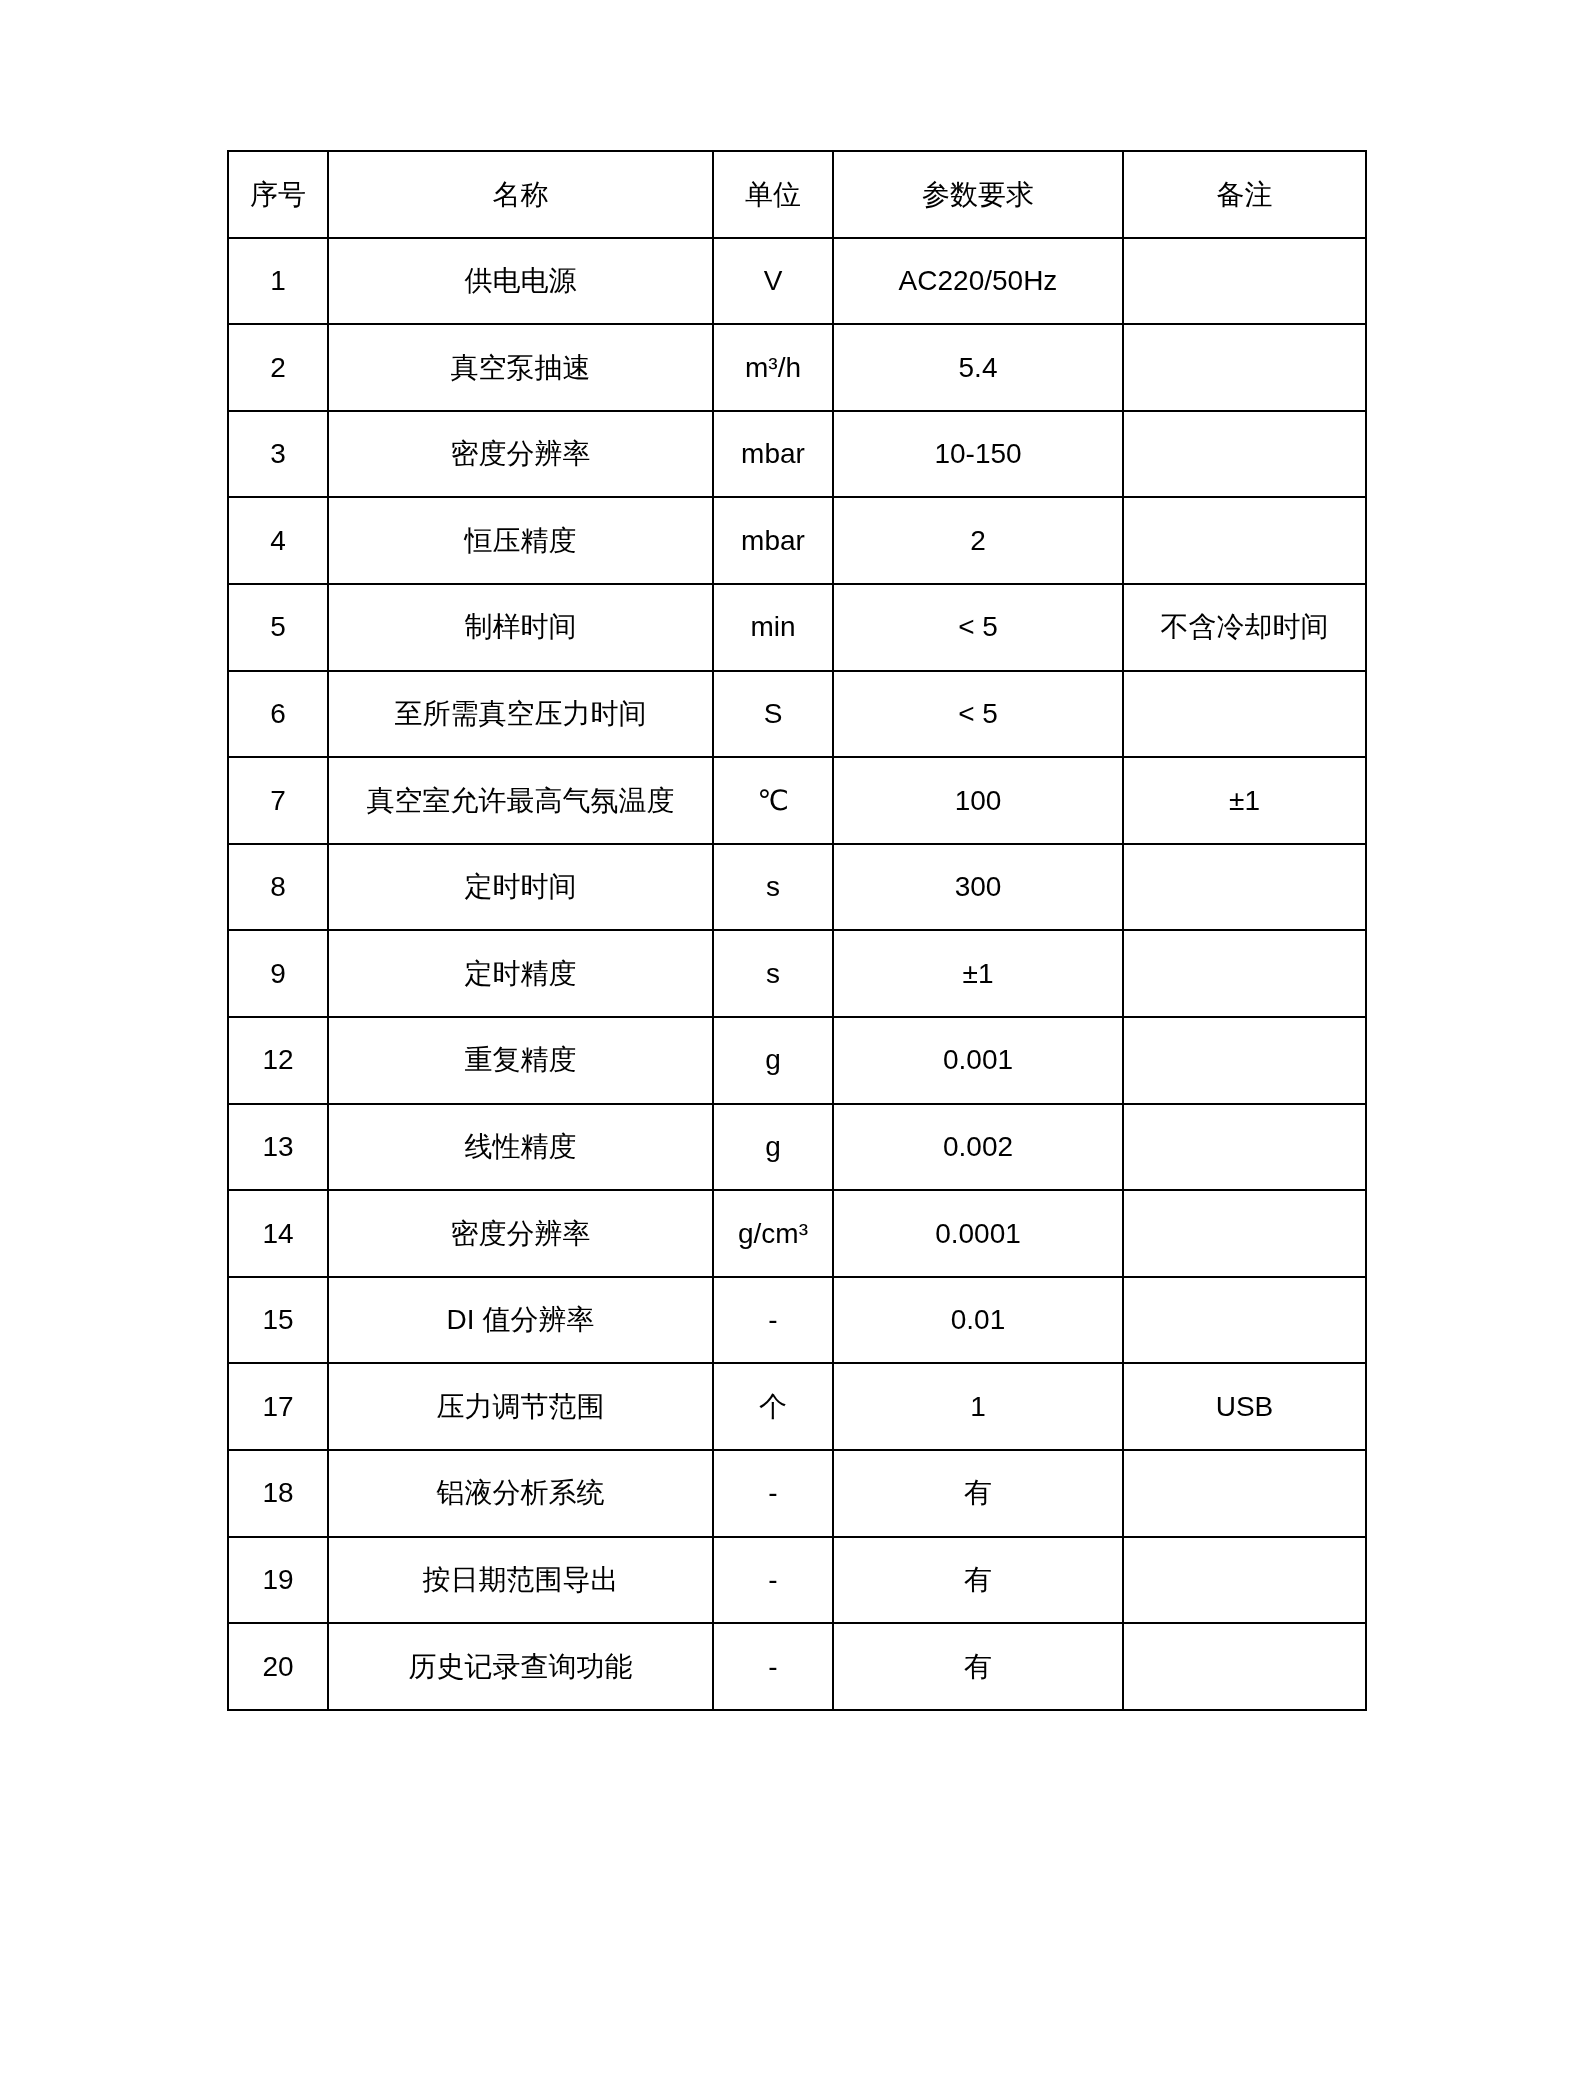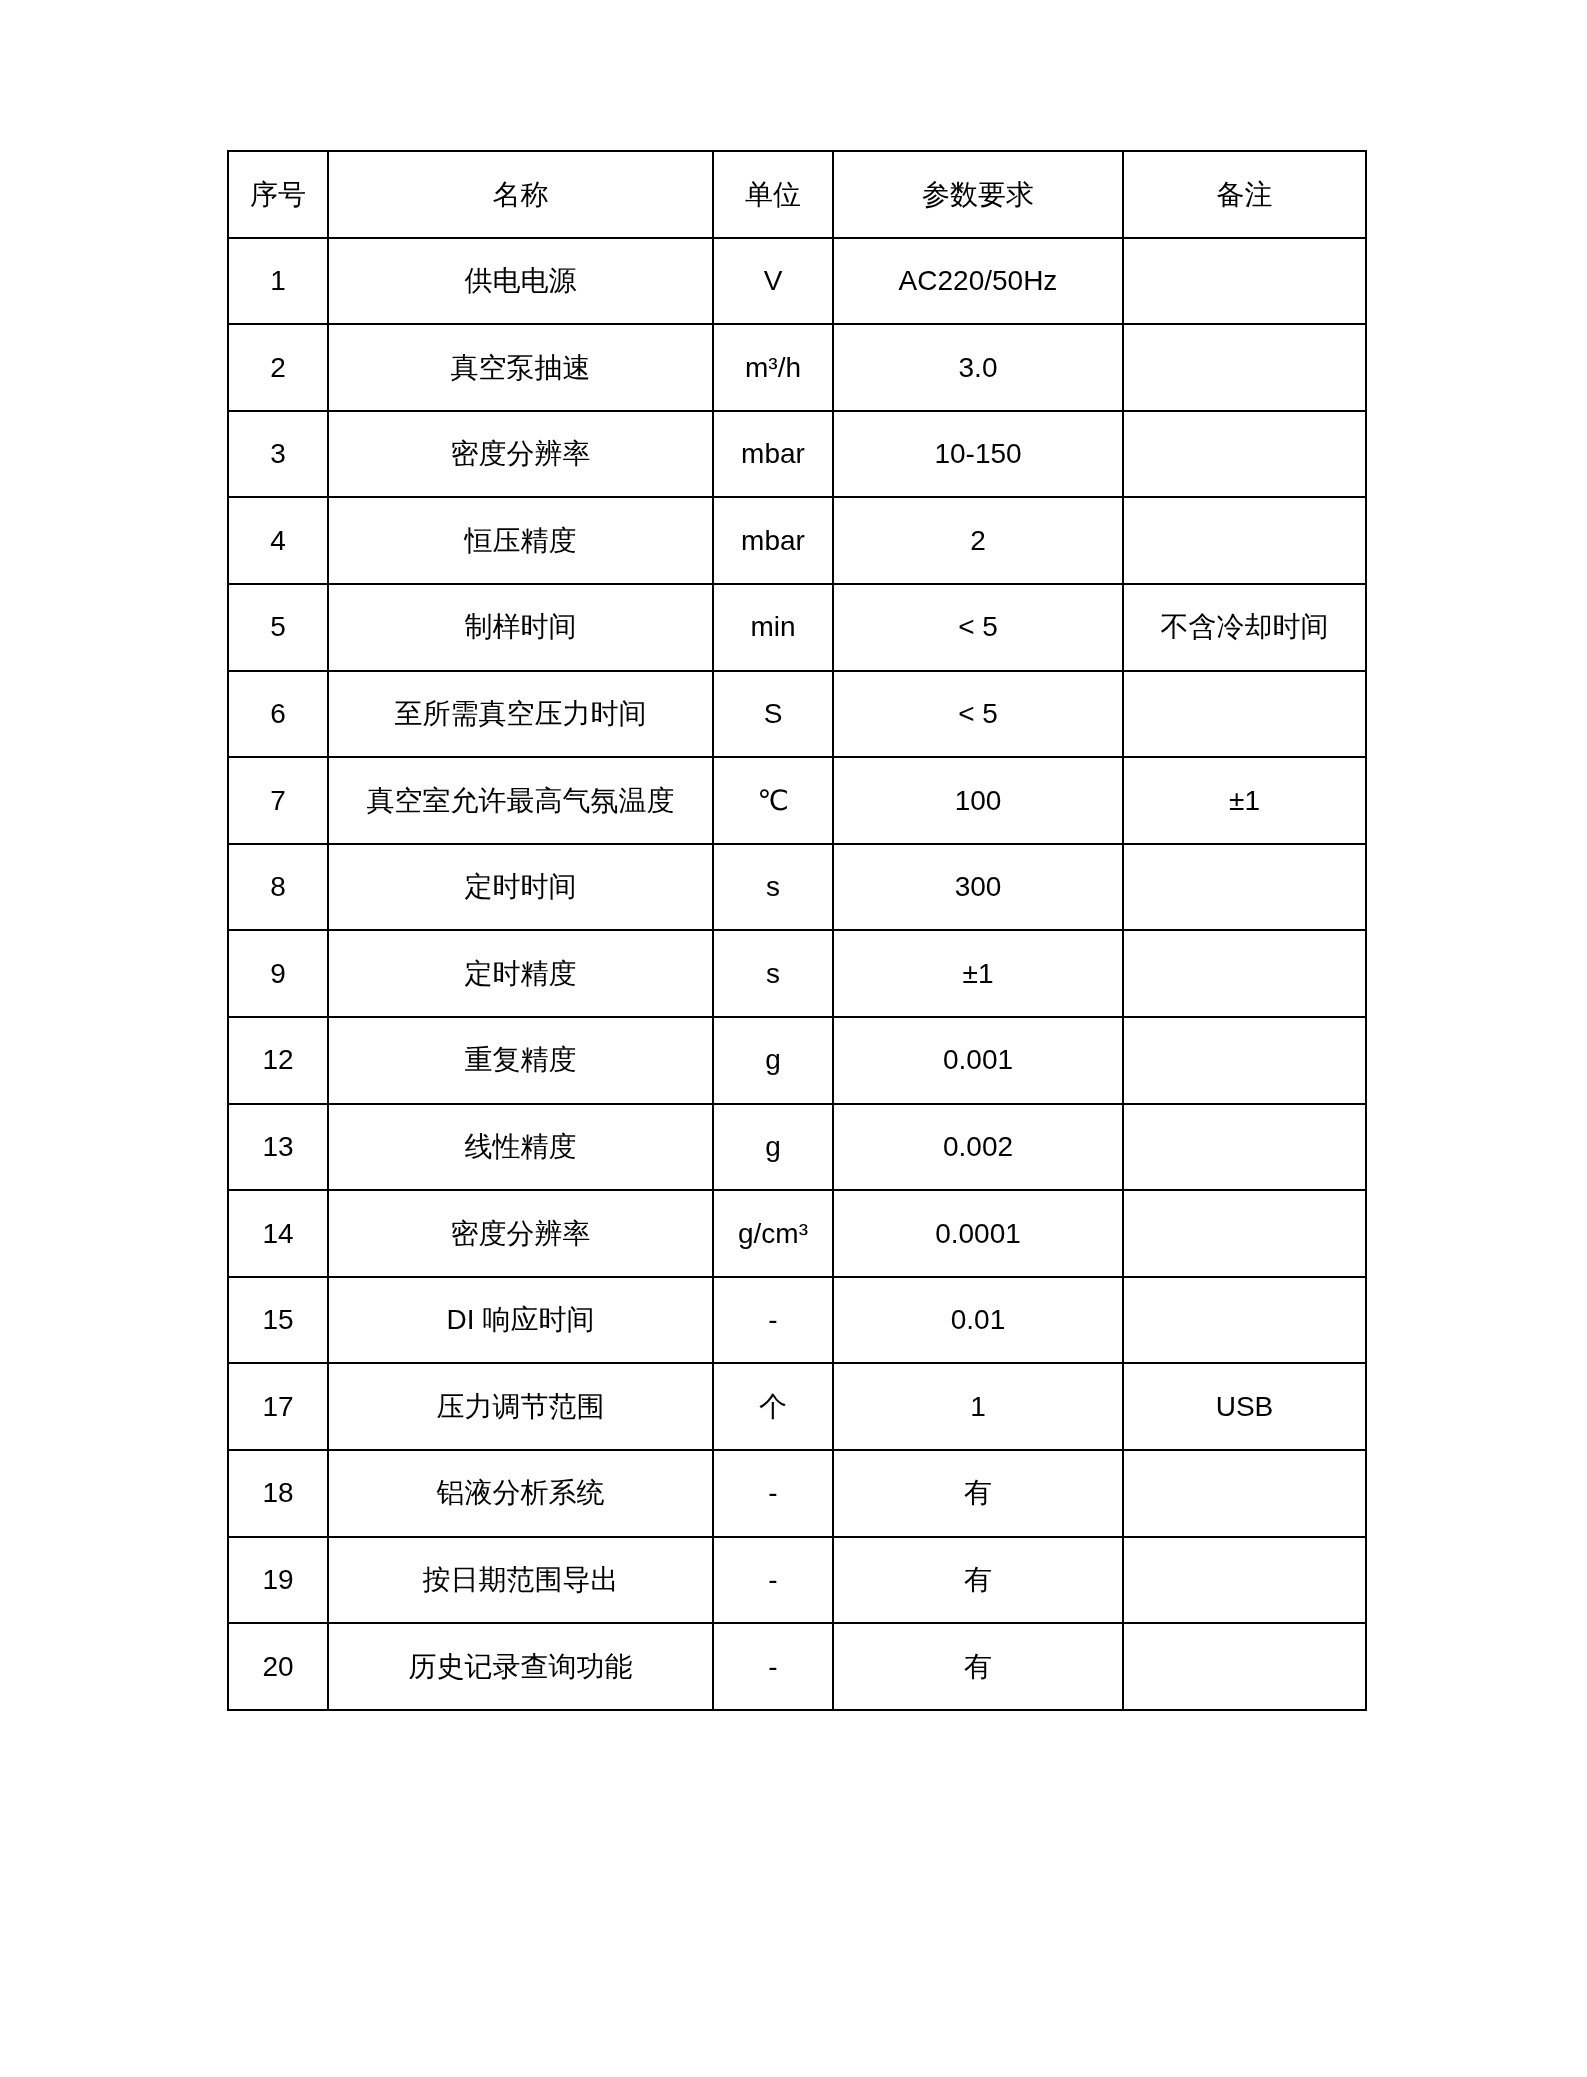--- a/index.html
+++ b/index.html
@@ -70,21 +70,21 @@
           <td>1</td>
           <td>供电电源</td>
           <td>V</td>
           <td>AC220/50Hz</td>
           <td></td>
         </tr>
         <tr>
           <td>2</td>
           <td>真空泵抽速</td>
           <td>m³/h</td>
-          <td>3.0</td>
+          <td>5.4</td>
           <td></td>
         </tr>
         <tr>
           <td>3</td>
           <td>密度分辨率</td>
           <td>mbar</td>
           <td>10-150</td>
           <td></td>
         </tr>
         <tr>
@@ -145,21 +145,21 @@
         </tr>
         <tr>
           <td>14</td>
           <td>密度分辨率</td>
           <td>g/cm³</td>
           <td>0.0001</td>
           <td></td>
         </tr>
         <tr>
           <td>15</td>
-          <td>DI 响应时间</td>
+          <td>DI 值分辨率</td>
           <td>-</td>
           <td>0.01</td>
           <td></td>
         </tr>
         <tr>
           <td>17</td>
           <td>压力调节范围</td>
           <td>个</td>
           <td>1</td>
           <td>USB</td>

